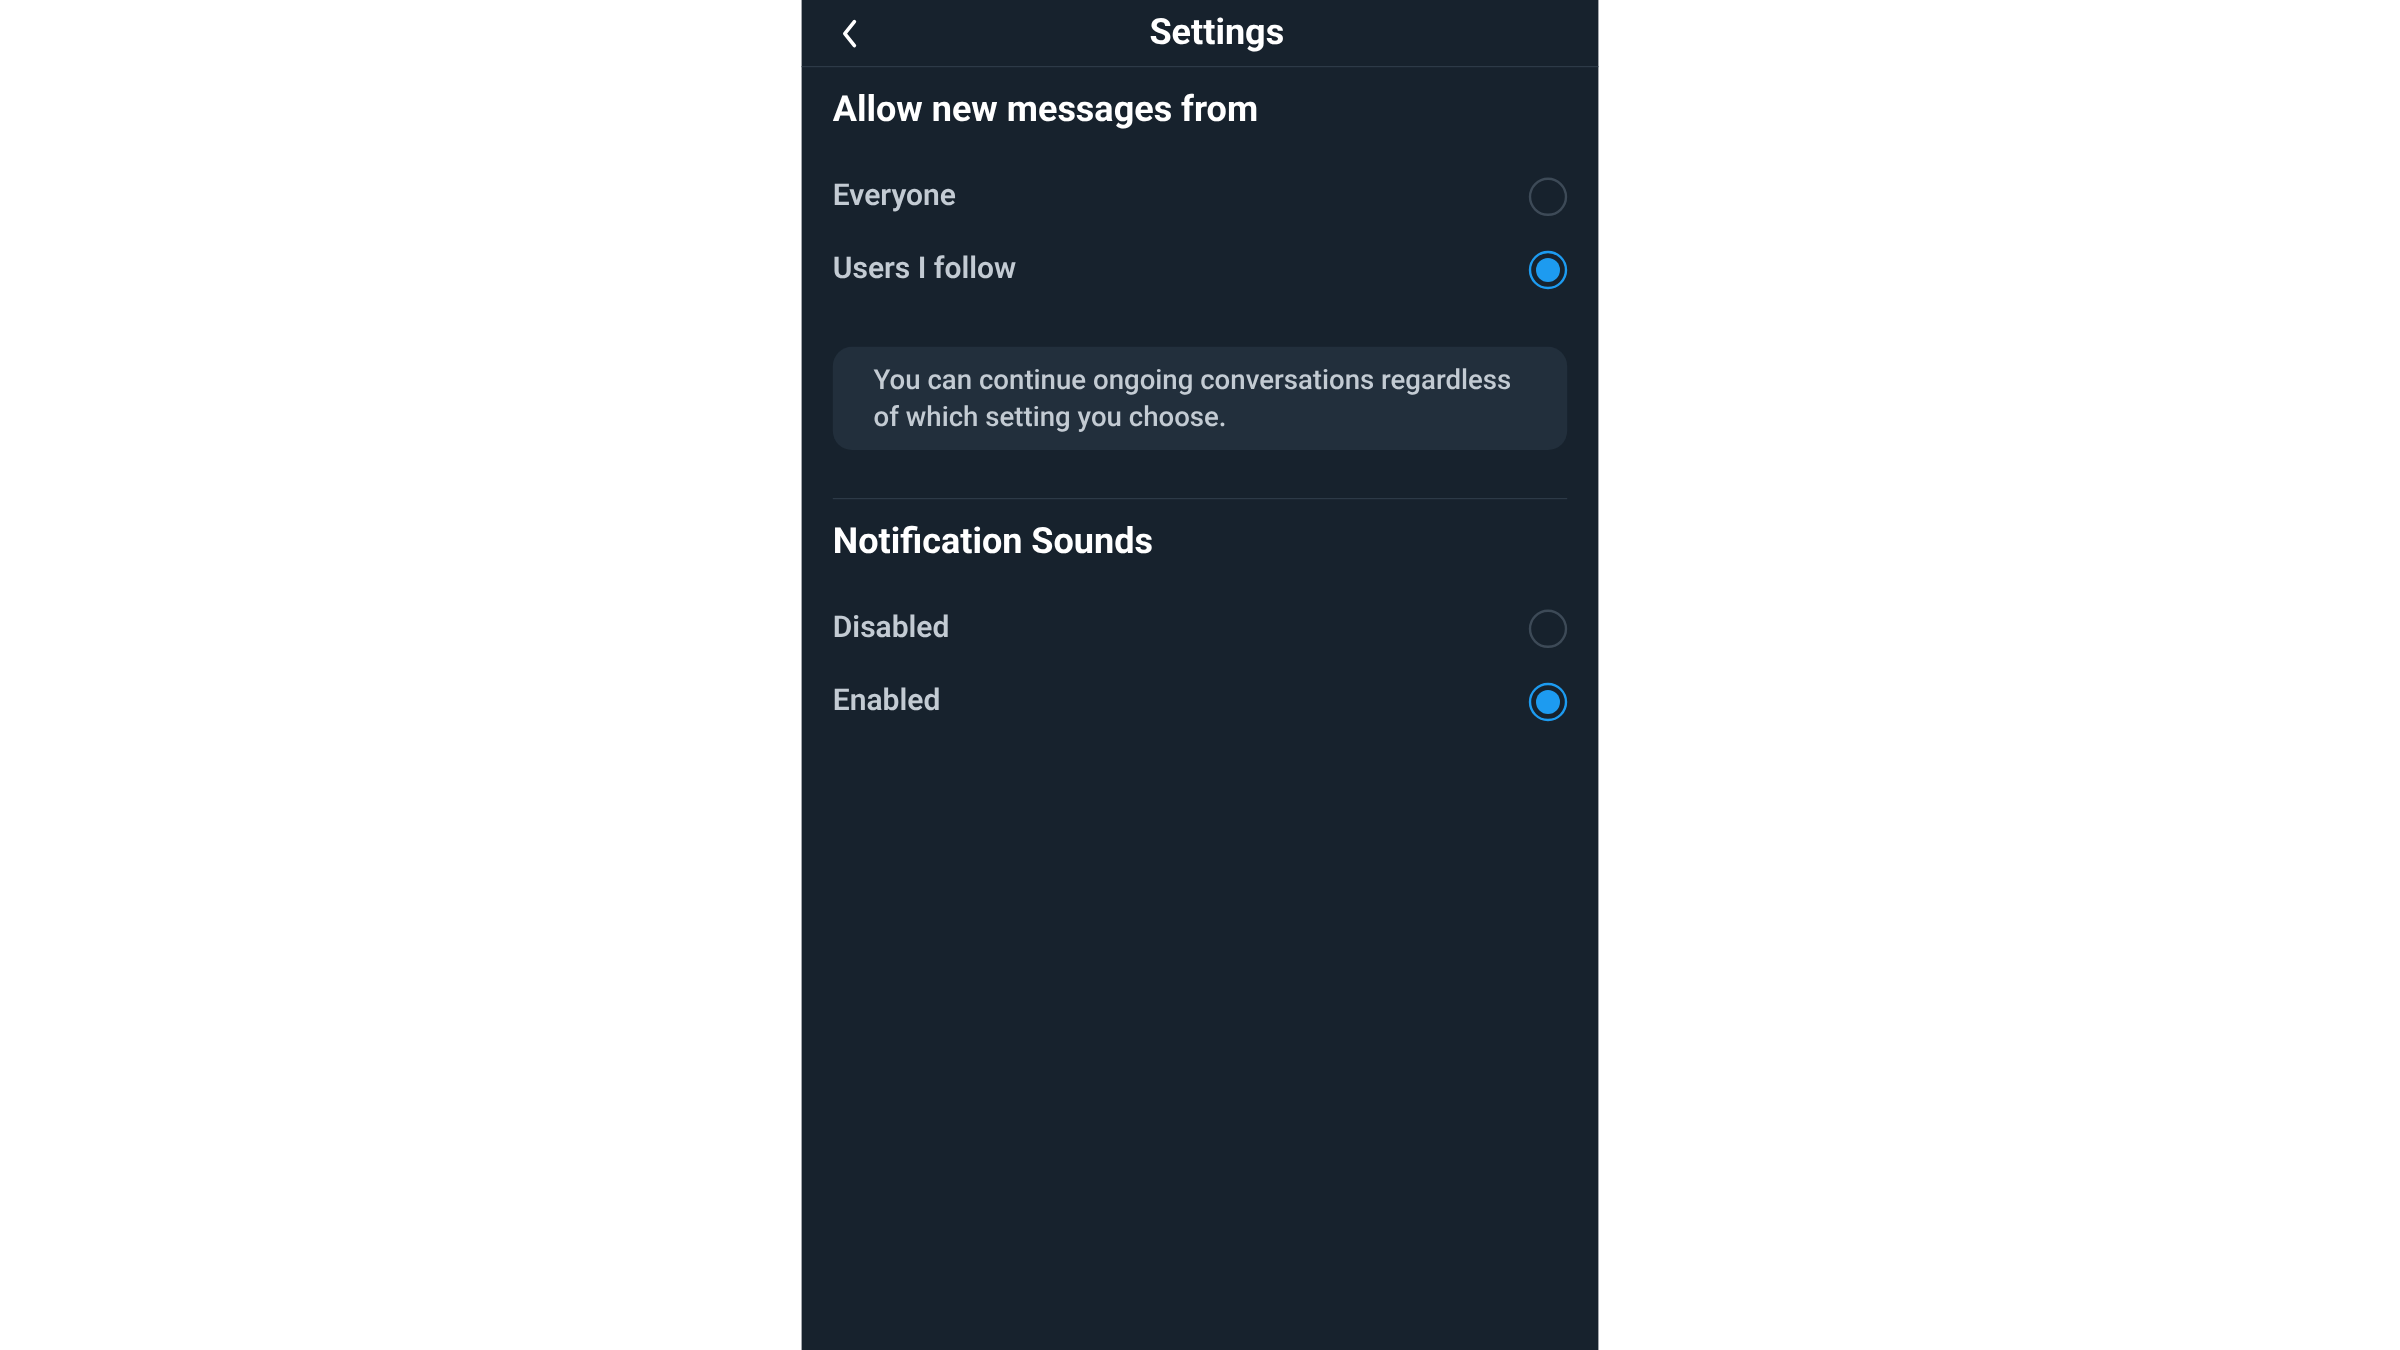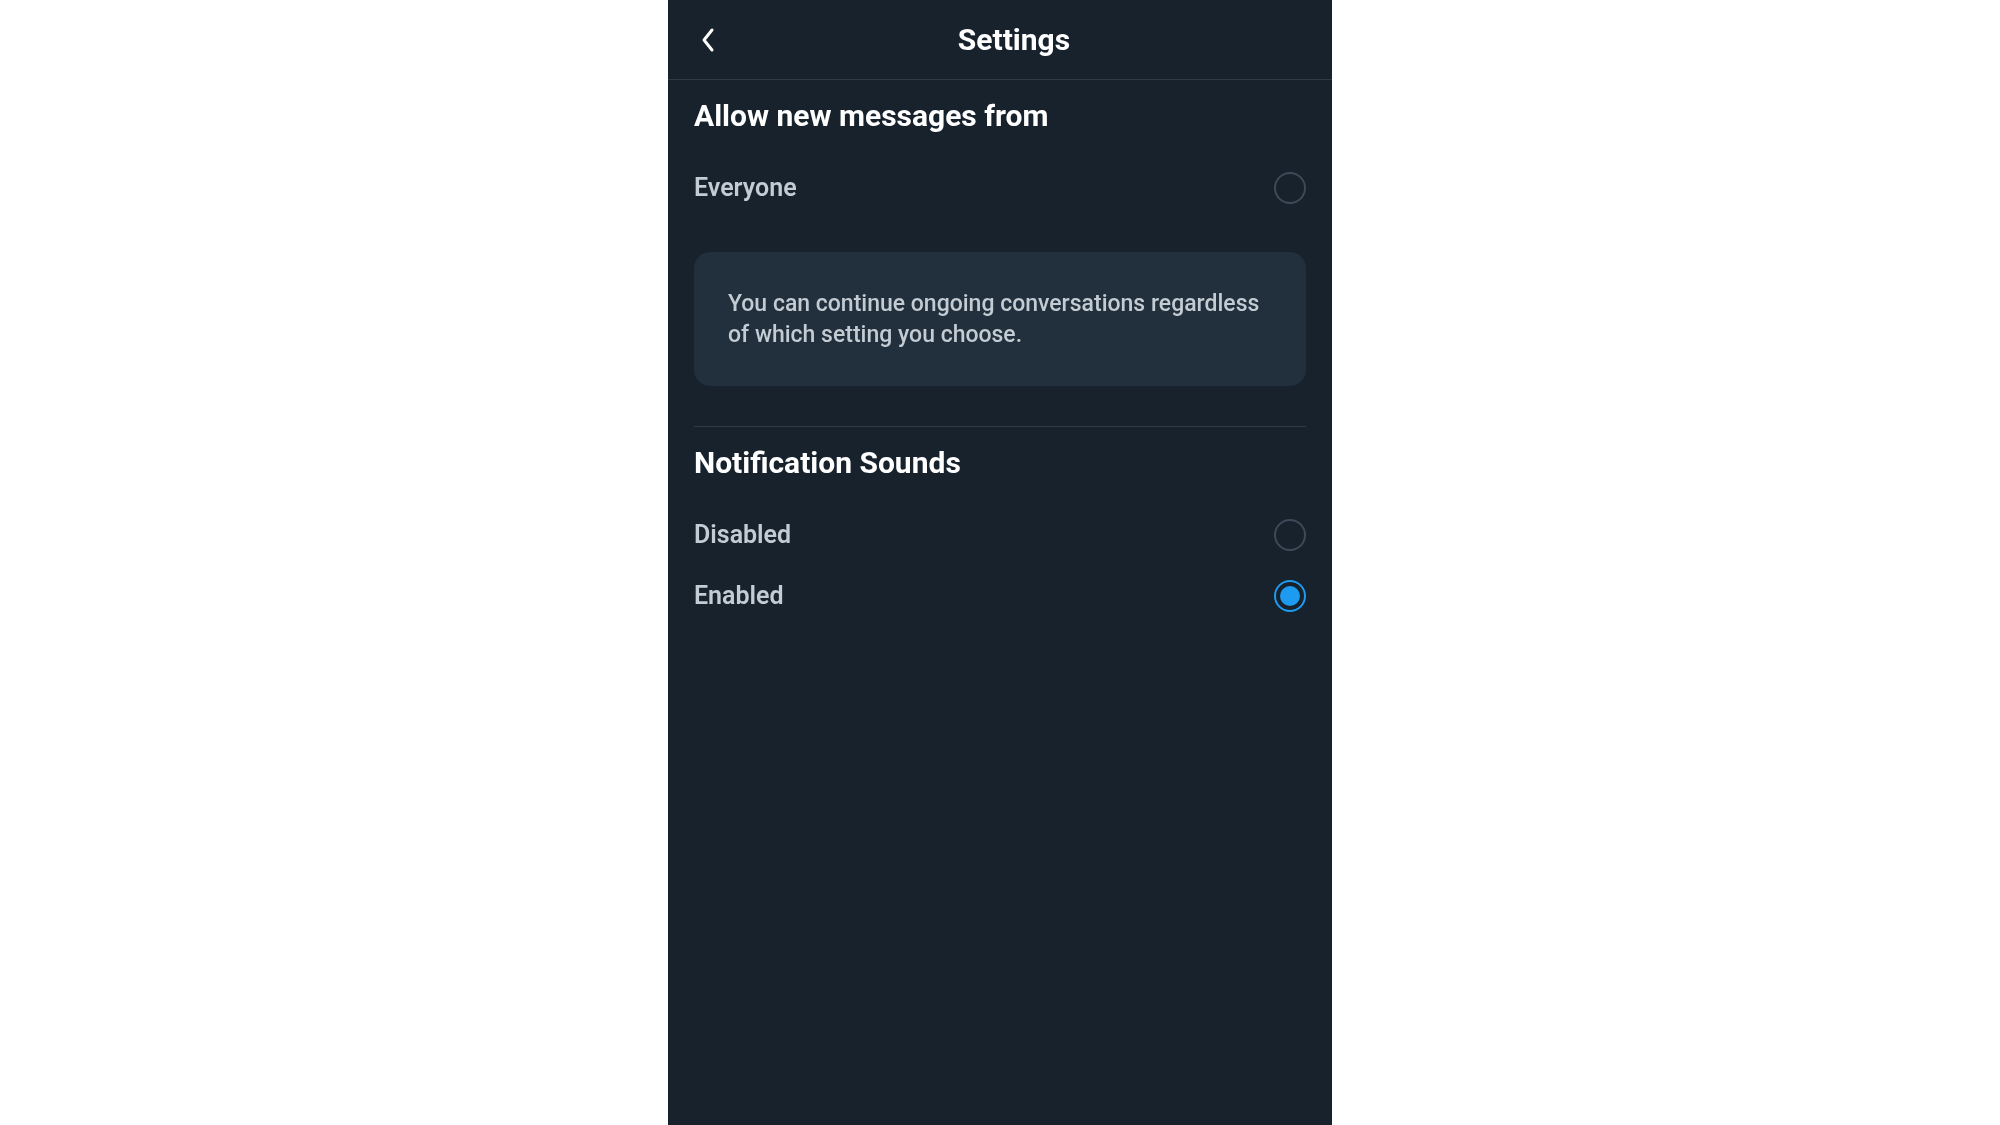--- a/index.html
+++ b/index.html
@@ -18,21 +18,21 @@
   .phone {
     width: 664px;
     height: 100%;
     background: #17222d;
     display: flex;
     flex-direction: column;
     color: #ffffff;
   }
   .header {
     position: relative;
-    height: 80px;
+    height: 56px;
     border-bottom: 1px solid #2d3a47;
     display: flex;
     align-items: center;
     justify-content: center;
     padding-left: 28px;
   }
   .back-btn {
     position: absolute;
     left: 20px;
     top: 50%;
@@ -97,21 +97,21 @@
   .radio.selected::after {
     content: "";
     width: 20px;
     height: 20px;
     border-radius: 50%;
     background: #1d9bf0;
   }
   .info-box {
     background: #222f3c;
     border-radius: 16px;
-    padding: 36px 34px;
+    padding: 12px 34px;
     margin-top: 34px;
   }
   .info-text {
     font-size: 23px;
     line-height: 1.35;
     color: #c3cbd3;
     font-weight: 500;
   }
   .divider {
     height: 1px;
@@ -135,20 +135,24 @@
 
   <div class="content">
 
     <div class="section-title">Allow new messages from</div>
 
     <div class="option-row">
       <span class="option-label">Everyone</span>
       <span class="radio"></span>
     </div>
 
+    <div class="option-row">
+      <span class="option-label">Users I follow</span>
+      <span class="radio selected"></span>
+    </div>
 
 
     <div class="info-box">
       <div class="info-text">You can continue ongoing conversations regardless of which setting you choose.</div>
     </div>
 
     <div class="divider"></div>
 
     <div class="section-title">Notification Sounds</div>
 

